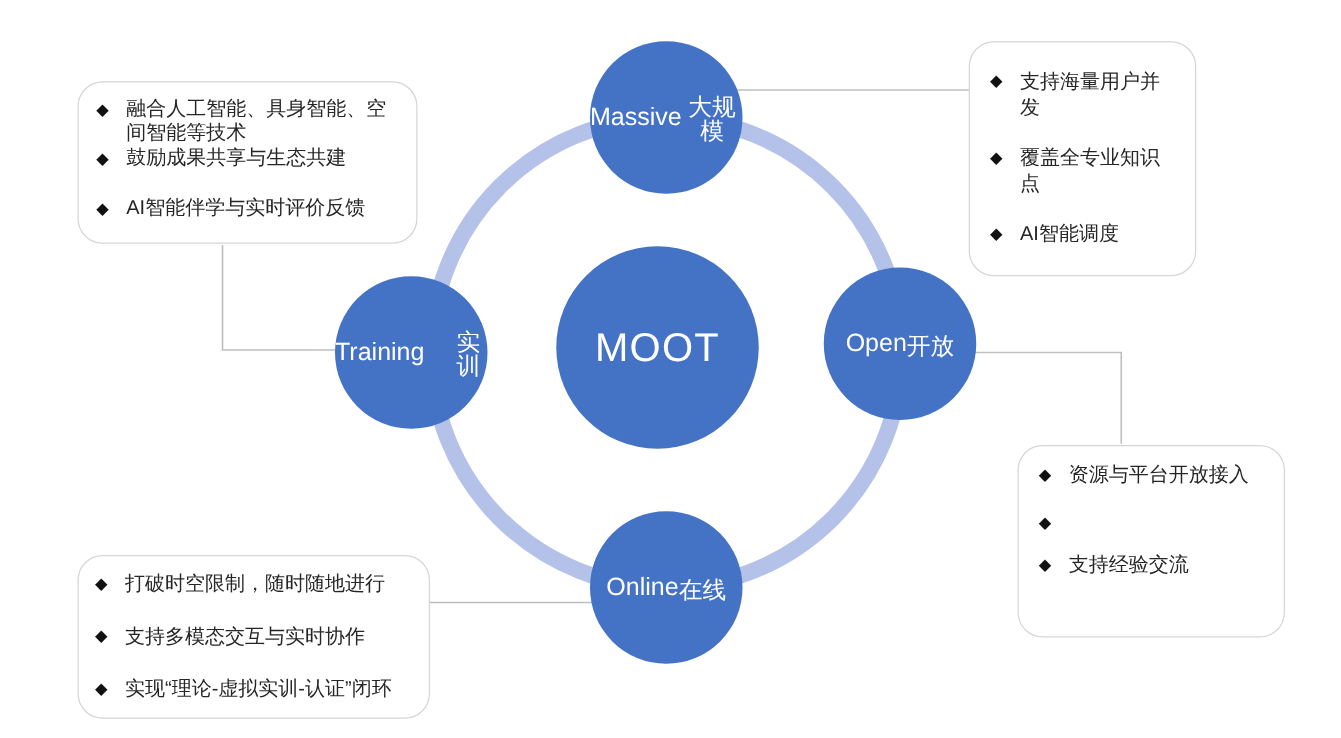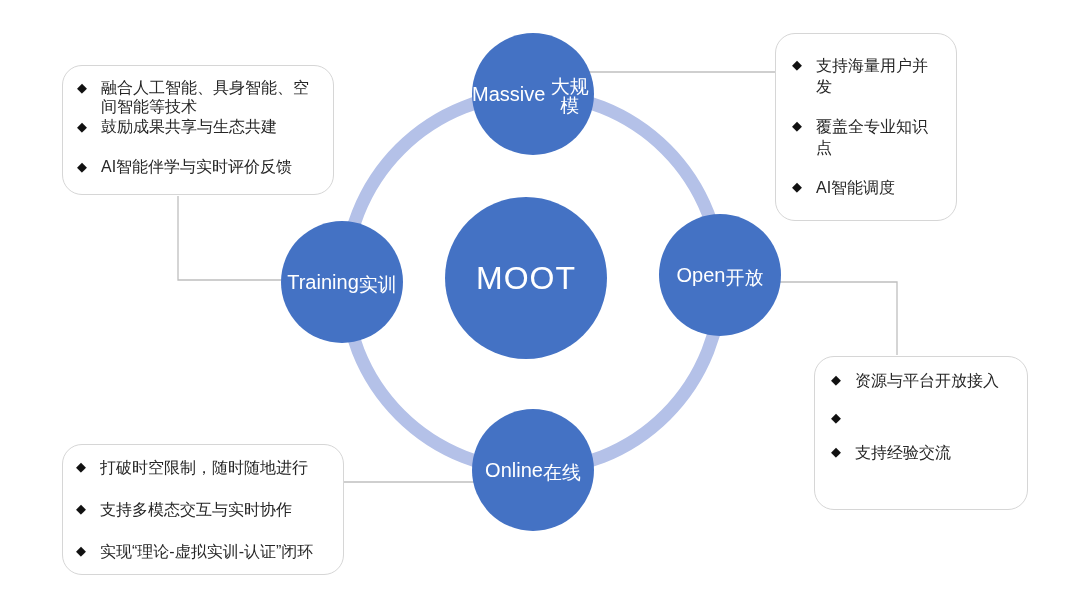--- a/index.html
+++ b/index.html
@@ -93,21 +93,21 @@
     color: #ffffff;
     display: flex;
     align-items: center;
     justify-content: center;
     text-align: center;
   }
   .node .en { font-size: 20px; line-height: 1; }
   .node .zh { font-size: 19px; line-height: 1; margin-top: 4px; }
 
   .node-massive  { left: 472px; top: 33px; }
-  .node-training { left: 281px; top: 221px; }
+  .node-training { left: 268px; top: 221px; gap: 20px; }
   .node-open     { left: 659px; top: 214px; }
   .node-online   { left: 472px; top: 409px; }
 
   .node-center {
     left: 445px; top: 197px;
     width: 162px; height: 162px;
   }
   .node-center .moot { font-size: 32px; letter-spacing: 1px; }
 </style>
 </head>

